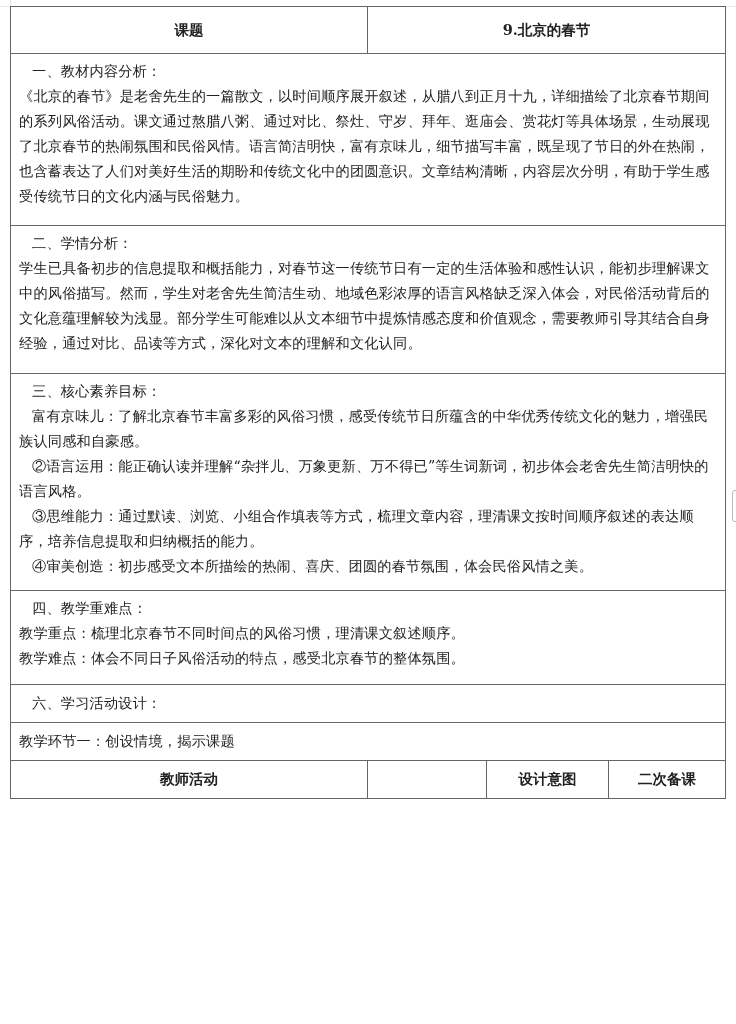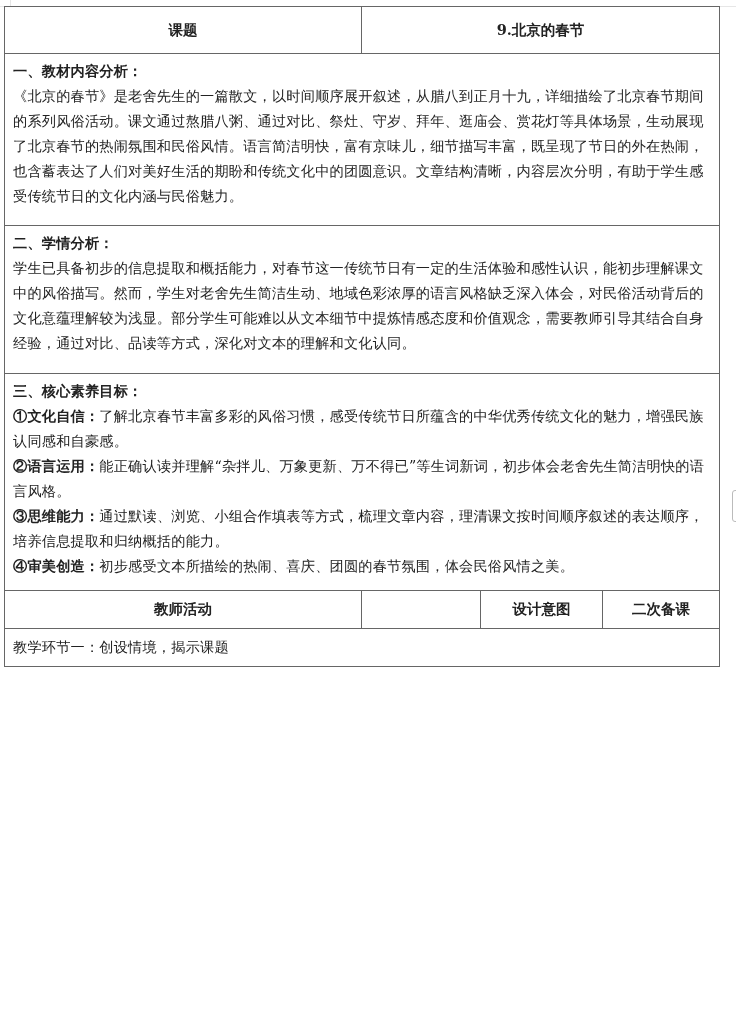--- a/index.html
+++ b/index.html
@@ -1,27 +1,27 @@
 <!DOCTYPE html>
 <html><head>
 <meta charset="utf-8">
 <style>
   html, body { margin:0; padding:0; background:#ffffff; }
   body { width:736px; height:1024px; position:relative; overflow:hidden;
          font-family:"DejaVu Serif","Liberation Serif",serif; color:#222; }
   .page-edge { position:absolute; left:0; top:0; width:736px; height:6px; border-bottom:1px solid #e6e6e6; }
   .page-edge-left { position:absolute; left:0; top:0; width:10px; height:6px; border-right:1px solid #e6e6e6; }
-  .tbl { position:absolute; left:4px; top:6px; width:715px; border-collapse:collapse; table-layout:fixed; }
+  .tbl { position:absolute; left:10px; top:6px; width:715px; border-collapse:collapse; table-layout:fixed; }
   .tbl td { border:1.5px solid #666; padding:0; vertical-align:top; }
   .center { text-align:center; vertical-align:middle !important; }
   .hdr-cell { height:46px; font-size:14.5px; }
   .bold { font-weight:bold; }
   .sec { padding:5px 8px 6px 8px !important; font-size:14.2px; line-height:25px; letter-spacing:0.2px; }
   .sec p { margin:0; }
-  .sec .h { font-weight:bold; }
+  .sec .h { font-weight:normal;margin-left:13px; }
   .side-handle { position:absolute; left:732px; top:490px; width:8px; height:30px; border:1px solid #bbb; border-radius:3px; background:#fff; }
 </style>
 </head>
 <body>
 
 <div class="page-edge"></div>
 <div class="page-edge-left"></div>
 
 <table class="tbl">
   <colgroup>
@@ -49,37 +49,49 @@
   <tr>
     <td colspan="5" class="sec" style="height:136px">
       <p class="h">二、学情分析：</p>
       <p>学生已具备初步的信息提取和概括能力，对春节这一传统节日有一定的生活体验和感性认识，能初步理解课文中的风俗描写。然而，学生对老舍先生简洁生动、地域色彩浓厚的语言风格缺乏深入体会，对民俗活动背后的文化意蕴理解较为浅显。部分学生可能难以从文本细节中提炼情感态度和价值观念，需要教师引导其结合自身经验，通过对比、品读等方式，深化对文本的理解和文化认同。</p>
     </td>
   </tr>
 
   <tr>
     <td colspan="5" class="sec" style="height:205px">
       <p class="h">三、核心素养目标：</p>
-      <p><span class="h">①文化自信：</span><span>了解北京春节丰富多彩的风俗习惯，感受传统节日所蕴含的中华优秀传统文化的魅力，增强民族认同感和自豪感。</span></p>
+      <p><span class="h">富有京味儿：</span><span>了解北京春节丰富多彩的风俗习惯，感受传统节日所蕴含的中华优秀传统文化的魅力，增强民族认同感和自豪感。</span></p>
       <p><span class="h">②语言运用：</span><span>能正确认读并理解“杂拌儿、万象更新、万不得已”等生词新词，初步体会老舍先生简洁明快的语言风格。</span></p>
       <p><span class="h">③思维能力：</span><span>通过默读、浏览、小组合作填表等方式，梳理文章内容，理清课文按时间顺序叙述的表达顺序，培养信息提取和归纳概括的能力。</span></p>
       <p><span class="h">④审美创造：</span><span>初步感受文本所描绘的热闹、喜庆、团圆的春节氛围，体会民俗风情之美。</span></p>
     </td>
   </tr>
 
 
+  <tr>
+    <td colspan="5" class="sec" style="height:82px">
+      <p class="h">四、教学重难点：</p>
+      <p>教学重点：梳理北京春节不同时间点的风俗习惯，理清课文叙述顺序。</p>
+      <p>教学难点：体会不同日子风俗活动的特点，感受北京春节的整体氛围。</p>
+    </td>
+  </tr>
 
 
+  <tr>
+    <td colspan="5" class="sec" style="height:26px; vertical-align:middle">
+      <p class="h">六、学习活动设计：</p>
+    </td>
+  </tr>
+
+  <tr>
+    <td colspan="5" class="sec" style="height:26px; vertical-align:middle">教学环节一：创设情境，揭示课题</td>
+  </tr>
 
   <tr>
     <td colspan="2" class="center bold" style="height:37px; font-size:14.5px">教师活动</td>
     <td colspan="1" class="center bold" style="font-size:14.5px; width:0"></td>
     <td class="center bold" style="font-size:14.5px">设计意图</td>
     <td class="center bold" style="font-size:14.5px">二次备课</td>
   </tr>
-
-  <tr>
-    <td colspan="5" class="sec" style="height:26px; vertical-align:middle">教学环节一：创设情境，揭示课题</td>
-  </tr>
 </tbody>
   </table>
 
 <div class="side-handle"></div>
 
 </body></html>

